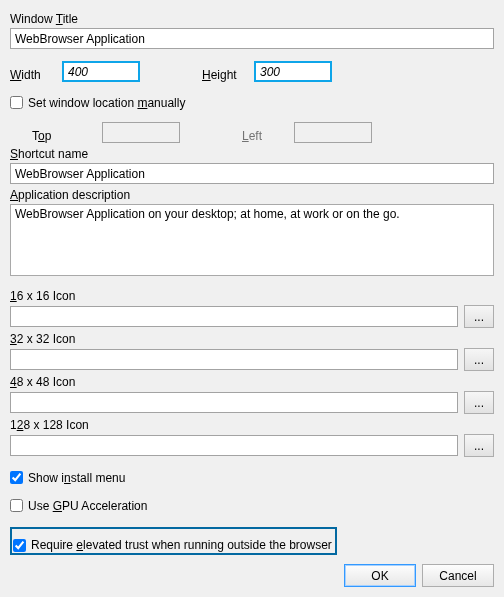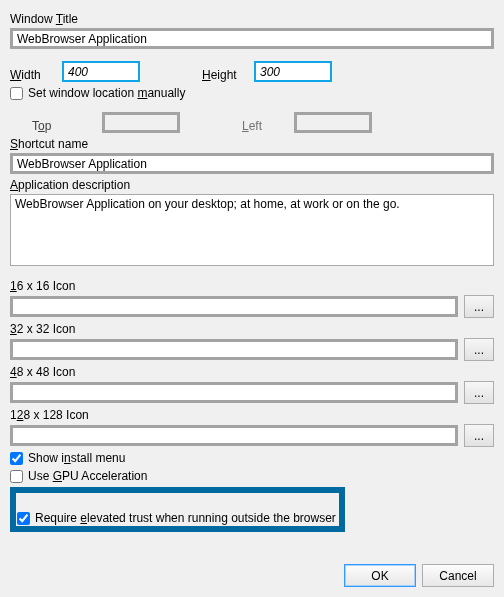--- a/index.html
+++ b/index.html
@@ -29,21 +29,21 @@
     margin-top: 4px;
     margin-bottom: 2px;
   }
   .underline {
     text-decoration: underline;
   }
   input[type=text], .textbox {
     width: 100%;
     box-sizing: border-box;
     height: 21px;
-    border: 3px solid #a3a3a3;
+    border: 1px solid #a3a3a3;
     background: #fff;
     padding: 1px 4px;
     font: inherit;
   }
   input[type=text]:disabled, .textbox.disabled {
     background: #f0f0f0;
     color: #888;
   }
   textarea {
     width: 100%;
@@ -59,36 +59,36 @@
     display: flex;
     align-items: flex-end;
     margin-top: 12px;
   }
   .row .cell-label {
     width: 52px;
   }
   .row .cell-label.indent {
     padding-left: 22px;
     width: 70px;
-    color: #404040;
+    color: #000000;
   }
   .row input.small {
     width: 78px;
   }
   .row .gap {
     width: 62px;
   }
   .row input.small.err {
     border: 2px solid #0ea5e9;
     font-style: italic;
   }
   .check-row {
     display: flex;
-    align-items: flex-end;
-    margin-top: 4px;
+    align-items: flex-start;
+    margin-top: 14px;
     gap: 5px;
   }
   .check-row input[type=checkbox] {
     margin: 0;
   }
   .check-row label {
     cursor: default;
   }
   .icon-row {
     display: flex;
@@ -106,24 +106,24 @@
     background: linear-gradient(#f6f6f6, #e2e2e2);
     font: inherit;
     cursor: default;
     padding: 0;
     line-height: 14px;
   }
   .section-gap {
     height: 6px;
   }
   .highlight-box {
-    border: 6px solid #0369a1;
+    border: 2px solid #0369a1;
     display: inline-flex;
     align-items: center;
-    padding: 18px 3px 1px 1px;
+    padding: 9px 3px 1px 1px;
     gap: 5px;
   }
   .button-row {
     display: flex;
     justify-content: flex-end;
     gap: 6px;
     margin-top: 8px;
   }
   .button-row button {
     width: 72px;

